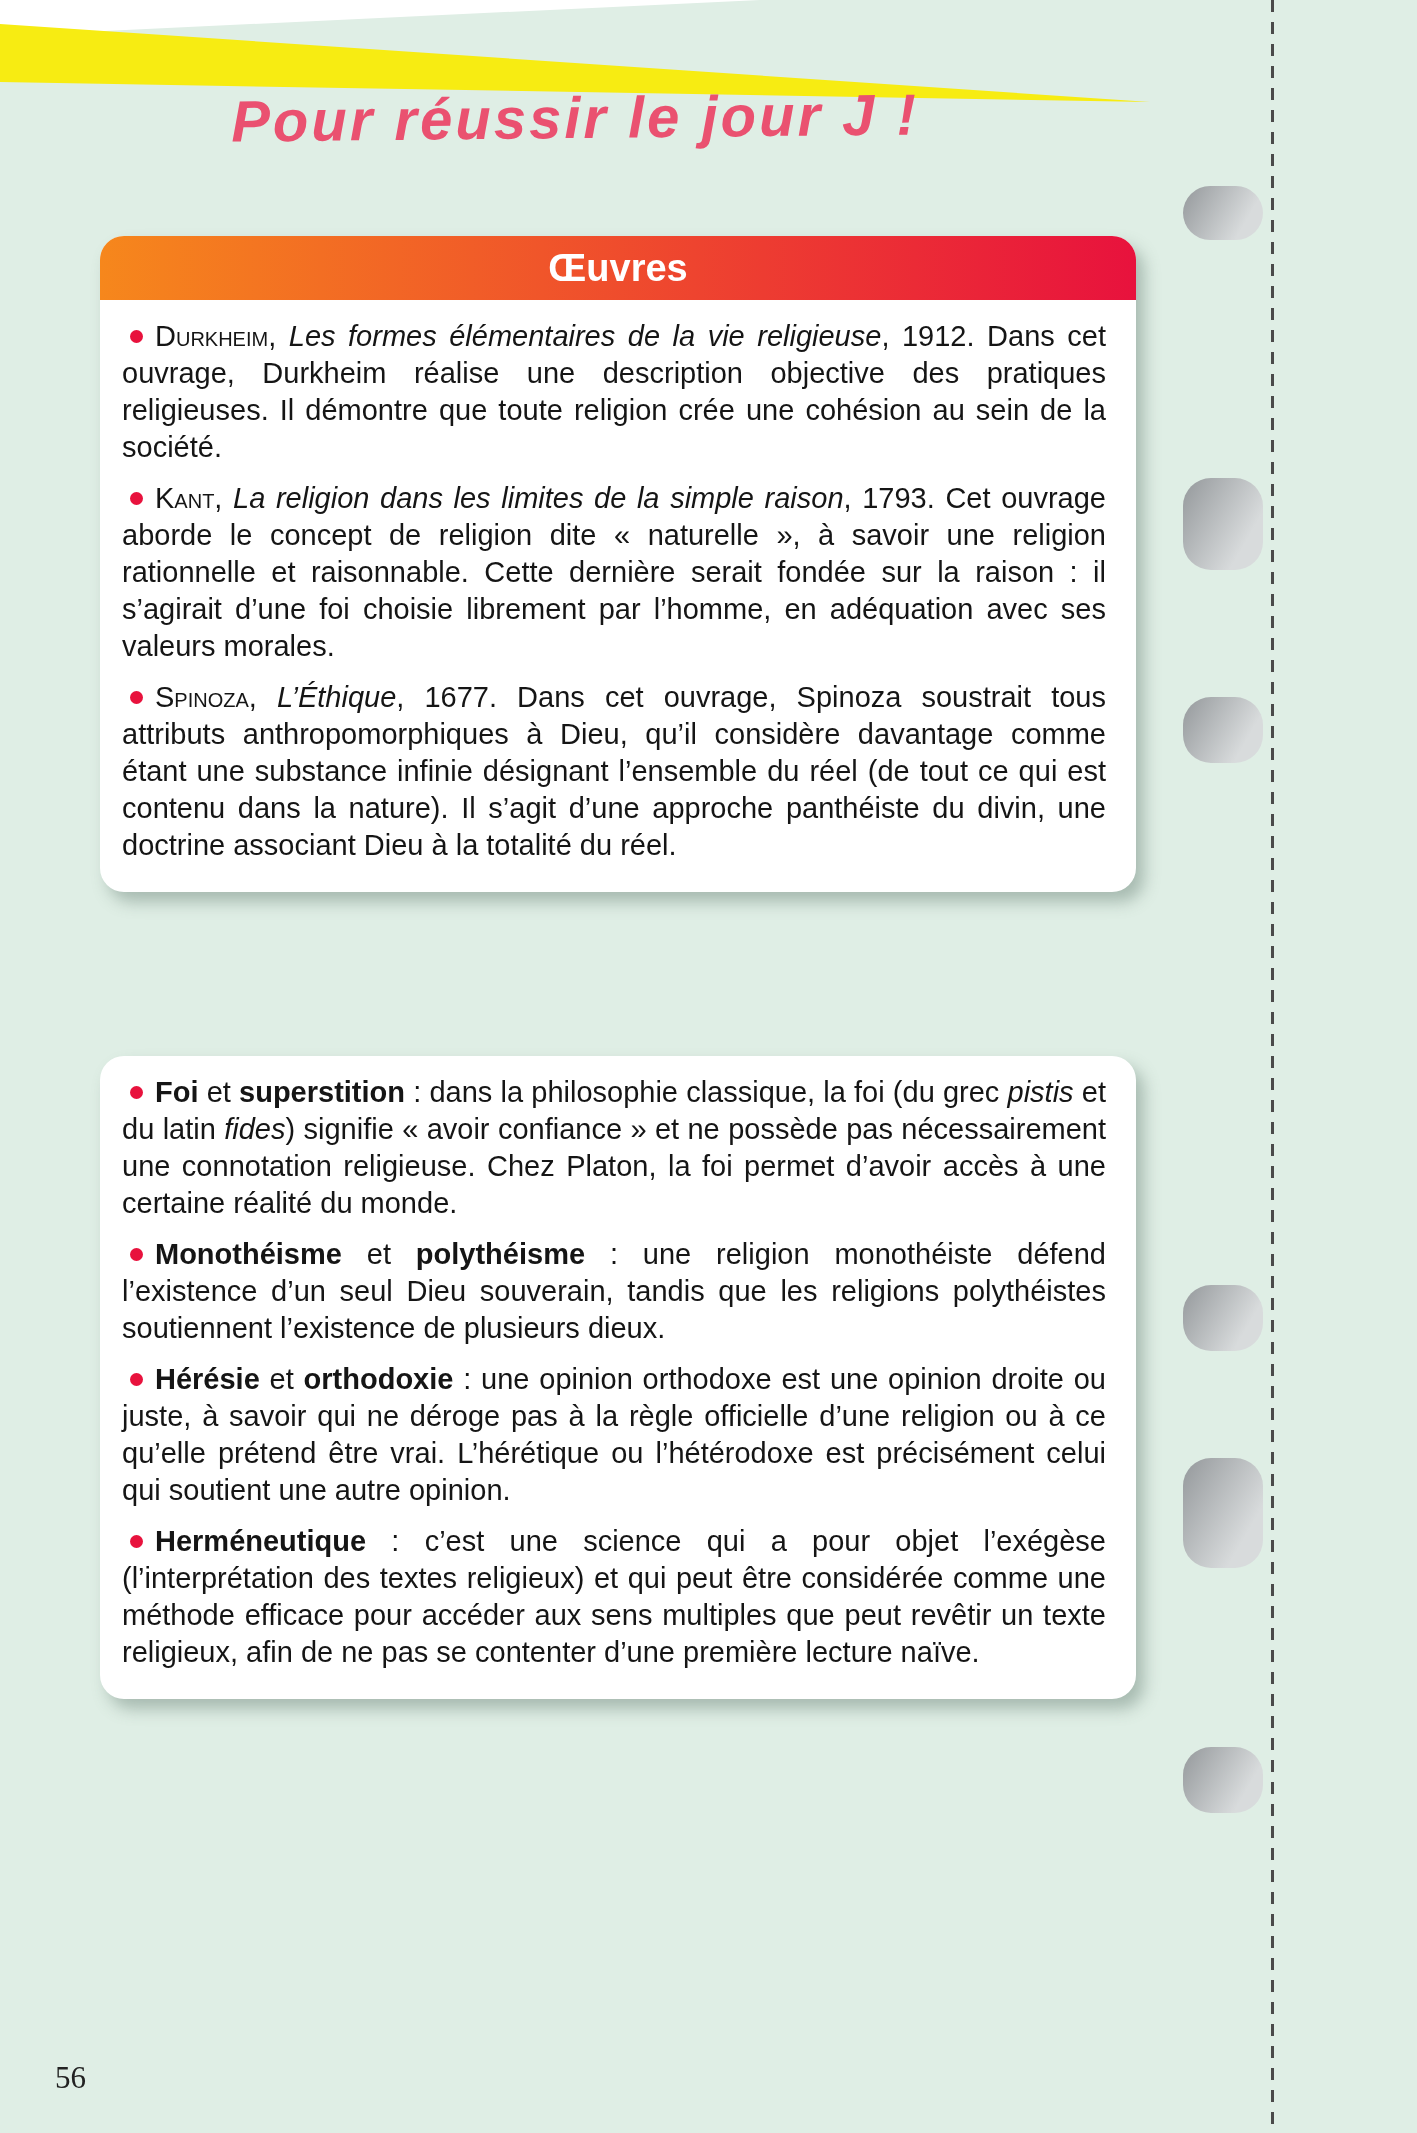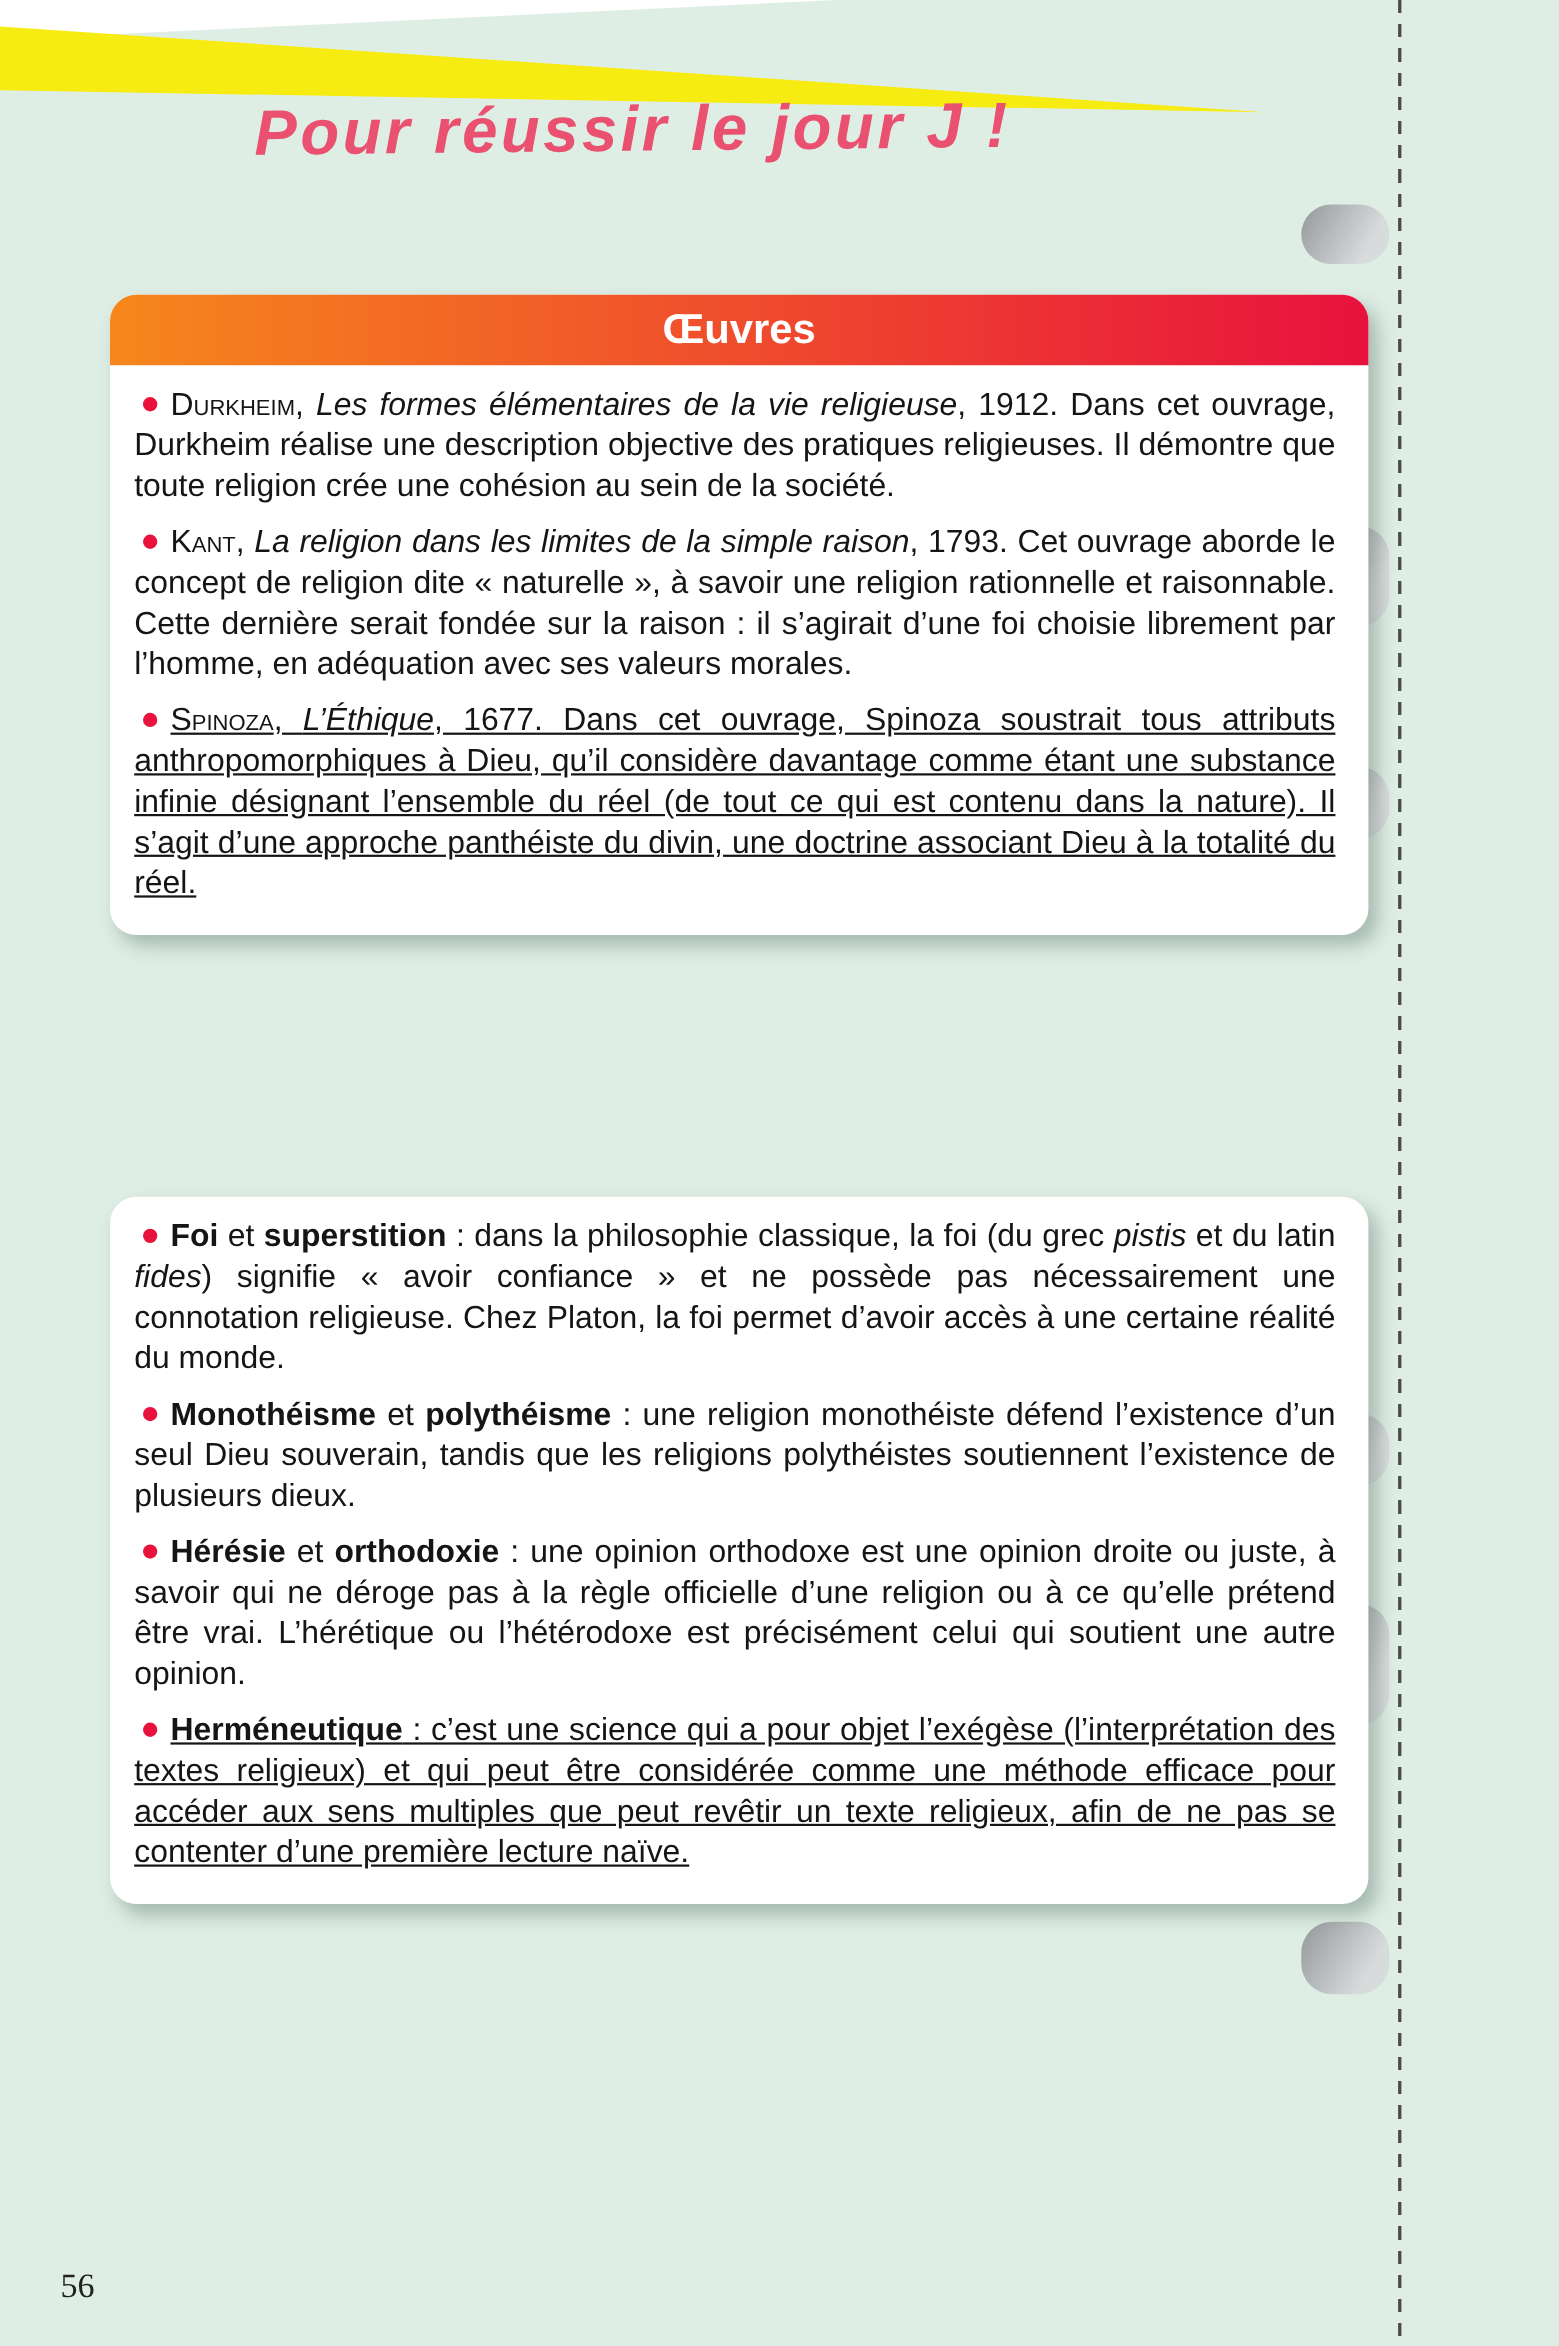--- a/index.html
+++ b/index.html
@@ -14,38 +14,37 @@
   .ribbon-yellow{fill:var(--ribbon-yellow,#f7ec12);}
 
   .page-title{
     position:absolute;top:84px;left:0;width:1150px;margin:0;
     text-align:center;font-size:58px;font-weight:bold;font-style:italic;
     letter-spacing:3px;color:var(--title-pink,#ea5170);
     transform:rotate(-0.6deg);z-index:2;
   }
 
   .card{
-    position:absolute;left:100px;width:1144px;background:#ffffff;
+    position:absolute;left:100px;width:1036px;background:#ffffff;
     border-radius:24px;z-index:2;
     box-shadow:8px 10px 16px rgba(100,125,112,0.45);
-    margin-top:32px;
   }
   .card-header{
     height:64px;border-radius:24px 24px 0 0;
     background:linear-gradient(90deg,var(--header-gradient-start,#f6871c),var(--header-gradient-end,#e8123d));
     color:#ffffff;font-size:38px;font-weight:bold;
     display:flex;align-items:center;justify-content:center;
   }
   .card-body{padding:18px 30px 28px 22px;}
 
   .para{
     font-size:29px;line-height:37px;text-align:justify;
     text-indent:8px;margin:0 0 14px 0;
   }
-  .para:last-child{margin-bottom:0;text-decoration:underline;}
+  .para:last-child{margin-bottom:0;}
   .bullet{
     display:inline-block;width:13px;height:13px;border-radius:50%;
     background:var(--bullet-red,#e8123d);margin-right:12px;
     position:relative;top:-3px;
   }
   .smallcaps{font-variant:small-caps;}
   .italic{font-style:italic;}
   .bold{font-weight:bold;}
 
   .page-number{

